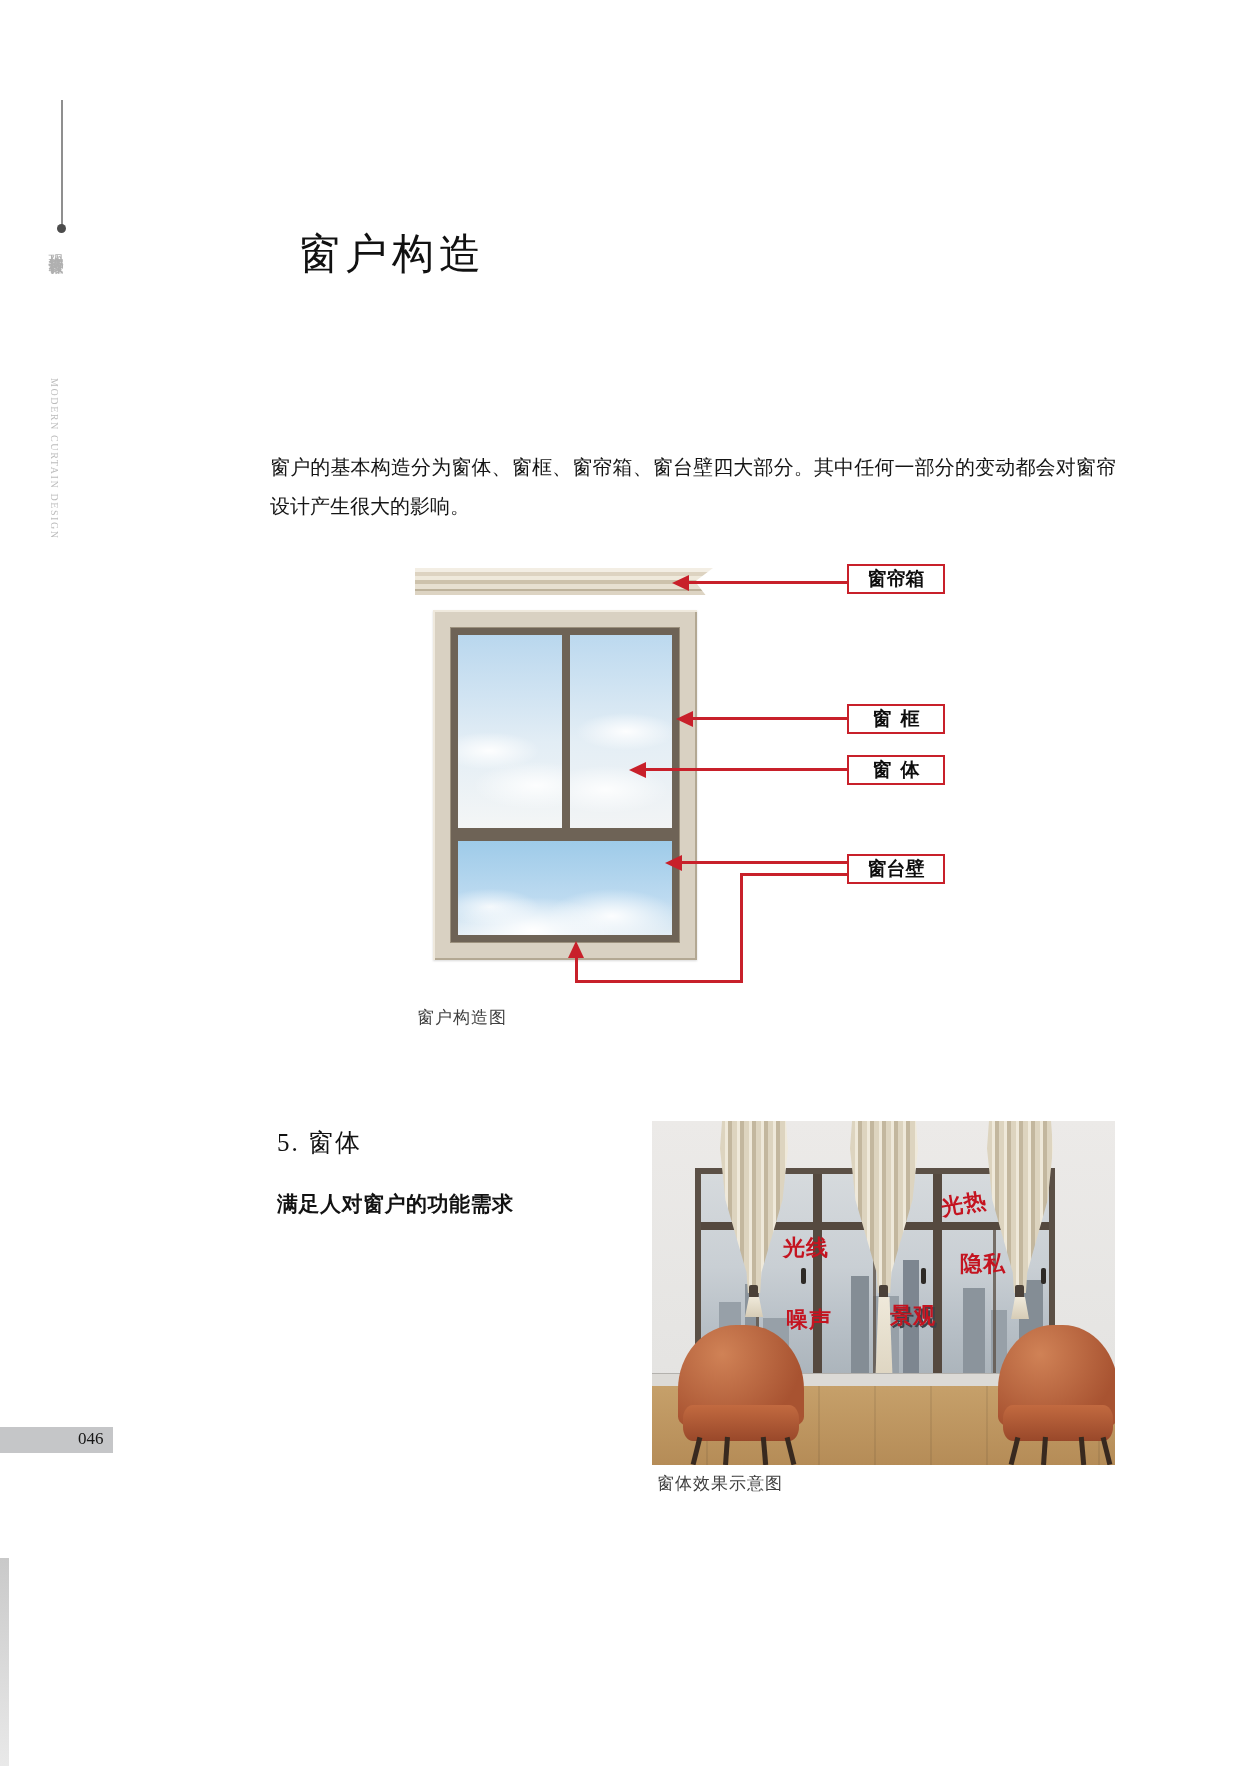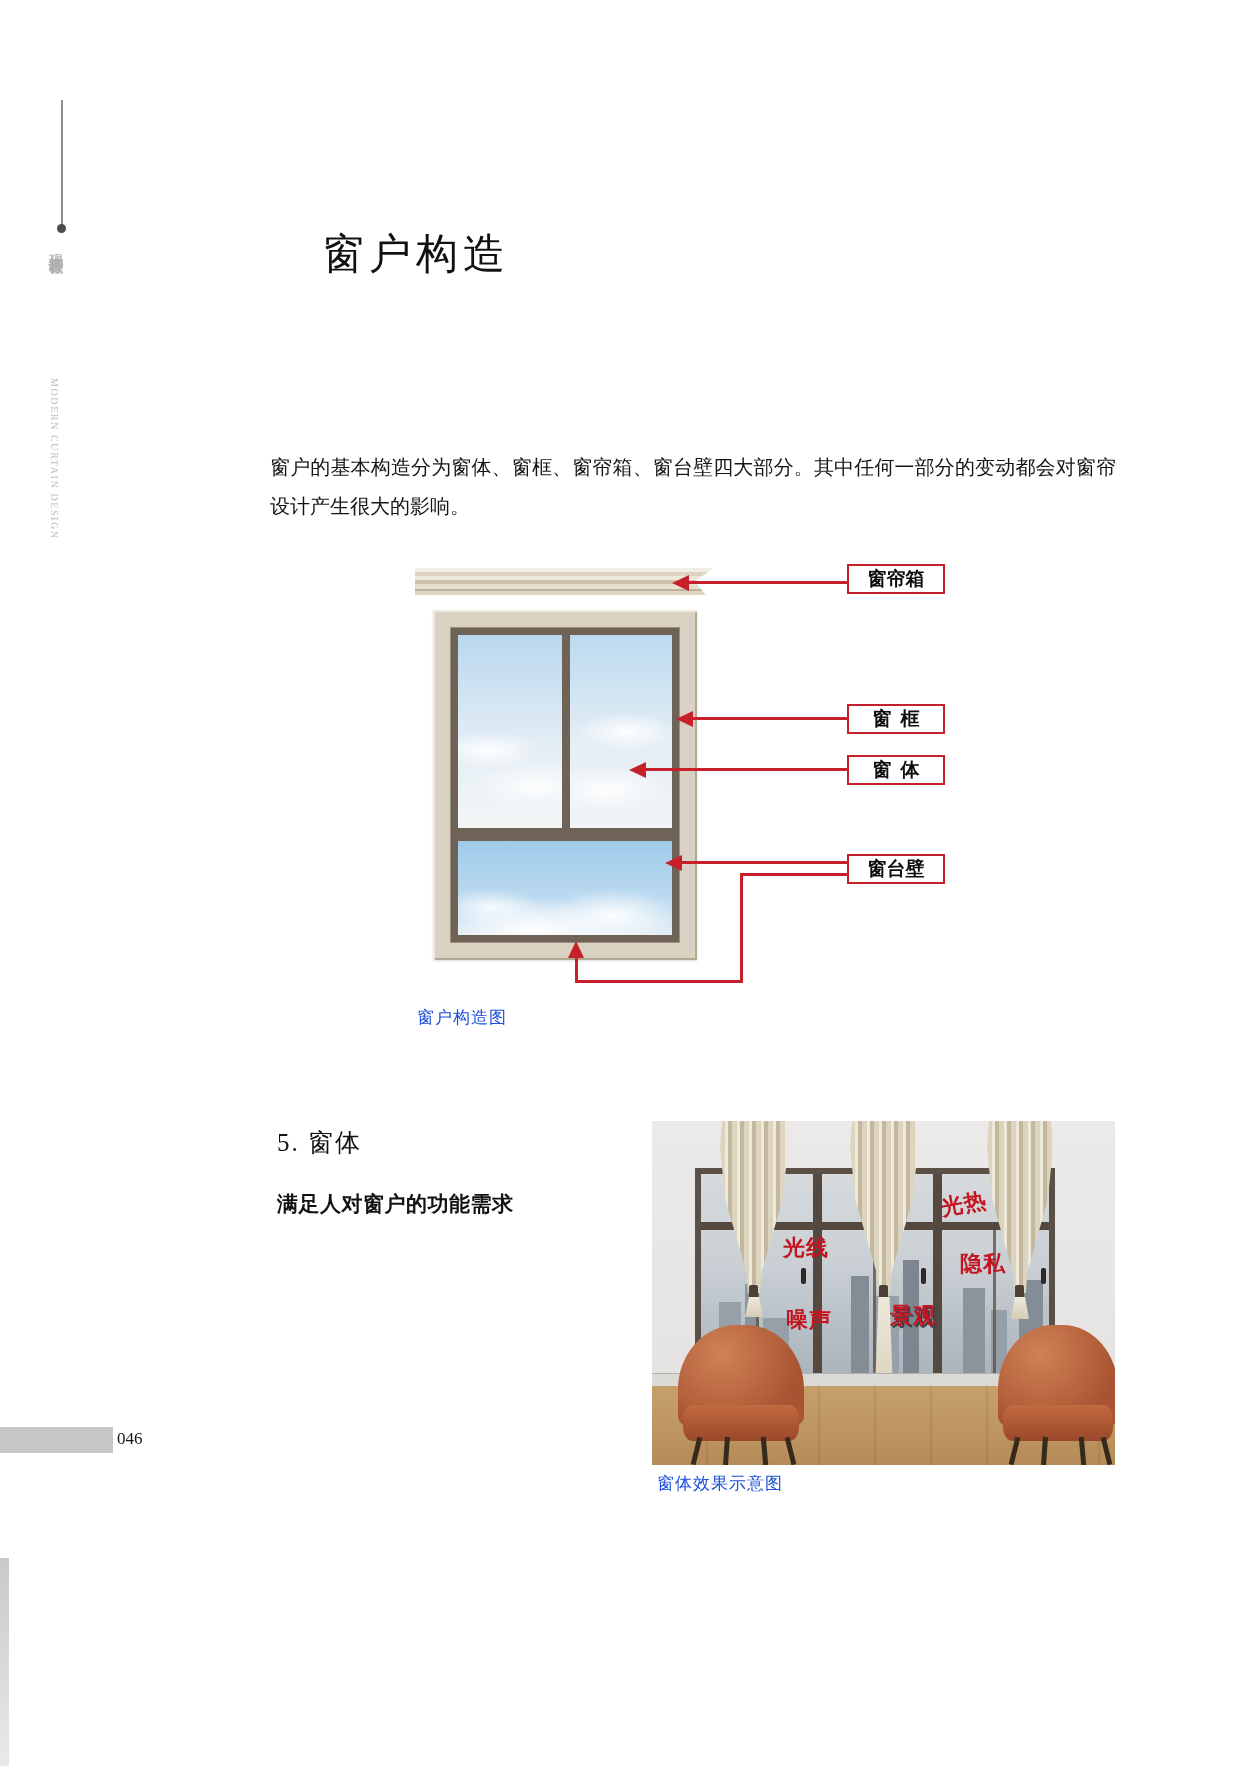--- a/index.html
+++ b/index.html
@@ -20,21 +20,21 @@
   #side-line{left:61px;top:100px;width:2px;height:126px;background:#8f8f8f;}
   #side-dot{left:57px;top:224px;width:9px;height:9px;border-radius:50%;background:#4c4c4c;}
   #side-cn{left:46px;top:242px;writing-mode:vertical-rl;font-size:15px;letter-spacing:1px;color:#b0b0b0;
            font-family:"Liberation Serif",serif;}
   #side-en{left:49px;top:378px;writing-mode:vertical-rl;font-size:10px;letter-spacing:1.6px;color:#bcbcbc;
            font-family:"Liberation Serif",serif;}
 
   
   #heading{left:278px;top:226px;display:flex;align-items:baseline;}
   #heading-number{font-size:110px;line-height:1;letter-spacing:-4px;color:#161616;}
-  #heading-title{font-size:42px;margin-left:44px;letter-spacing:5px;color:#111;}
+  #heading-title{font-size:42px;margin-left:20px;letter-spacing:5px;color:#111;}
 
   
   #intro{left:270px;top:448px;width:846px;font-size:20px;line-height:39px;text-align:justify;color:#151515;}
 
   
   #cornice{left:415px;top:568px;width:298px;height:27px;
     background:linear-gradient(180deg,#f3eee4 0 14%,#ddd3c1 14% 30%,#efe9db 30% 44%,#cdc2ac 44% 58%,#e7e0d1 58% 76%,#bdb29b 76% 86%,#ddd4c3 86% 100%);
     clip-path:polygon(0 0,100% 0,94% 50%,97.5% 100%,0 100%);}
   #window-frame{left:433px;top:610px;width:264px;height:350px;background:var(--beige);
     box-shadow:inset 2px 2px 0 var(--beige-light), inset -2px -2px 0 var(--beige-dark), 0 1px 2px rgba(0,0,0,.15);
@@ -61,21 +61,21 @@
   .dlabel{left:847px;width:98px;height:30px;border:2px solid var(--red);background:#fff;
     display:flex;align-items:center;justify-content:center;font-family:"Liberation Sans","DejaVu Sans",sans-serif;
     font-weight:bold;font-size:19px;color:#0d0d0d;}
   .dlabel.sp{letter-spacing:9px;padding-left:9px;}
   .hline{height:3px;background:var(--red);}
   .vline{width:3px;background:var(--red);}
   .head-left{width:0;height:0;border-top:8px solid transparent;border-bottom:8px solid transparent;
     border-right:17px solid var(--red);}
   .head-up{width:0;height:0;border-left:8px solid transparent;border-right:8px solid transparent;
     border-bottom:17px solid var(--red);}
-  .caption{font-size:17px;color:#1d4ed8;letter-spacing:1px;}
+  .caption{font-size:17px;color:#404040;letter-spacing:1px;}
 
   
   #section-heading{left:277px;top:1126px;font-size:25px;letter-spacing:2px;color:#121212;}
   #section-sub{left:277px;top:1190px;font-size:21px;font-weight:bold;color:#121212;
     font-family:"Liberation Sans","DejaVu Sans",sans-serif;letter-spacing:.5px;}
   #section-body{left:277px;top:1252px;width:322px;font-size:20px;line-height:35px;text-align:justify;color:#151515;}
 
   
   #photo{left:652px;top:1121px;width:463px;height:344px;background:linear-gradient(180deg,#eceae8 0%,#e6e5e3 60%,#e2e1df 100%);overflow:hidden;}
   #win-band{left:43px;top:47px;width:360px;height:218px;background:#5b5046;padding:6px;}
@@ -101,21 +101,21 @@
     border-radius:46% 46% 16% 16% / 62% 62% 12% 12%;
     background:radial-gradient(circle at 35% 28%,#d08256,#a85331 72%);}
   .chair-seat{position:absolute;left:5px;right:5px;bottom:24px;height:36px;border-radius:10px/14px;
     background:linear-gradient(180deg,#c26a40,#99482a);}
   .leg{position:absolute;bottom:0;width:5px;height:28px;background:#38291f;}
   .plabel{position:absolute;font-family:"Liberation Sans","DejaVu Sans",sans-serif;font-weight:bold;
     font-size:22px;color:var(--label-red);letter-spacing:1px;}
 
   
   #pagebar{left:0;top:1427px;width:113px;height:26px;background:#c5c6c8;}
-  #pagenum{left:78px;top:1429px;font-size:17px;color:#161616;margin-left:39px;}
+  #pagenum{left:78px;top:1429px;font-size:17px;color:#161616;}
   #edge-strip{left:0;top:1558px;width:9px;height:208px;background:linear-gradient(180deg,#c9c9c9,#e9e9e9);}
 </style>
 </head>
 <body>
 
 <div id="page">
 
   <div class="abs" id="side-line"></div>
   <div class="abs" id="side-dot"></div>
   <div class="abs" id="side-cn">现代窗帘设计教程</div>

